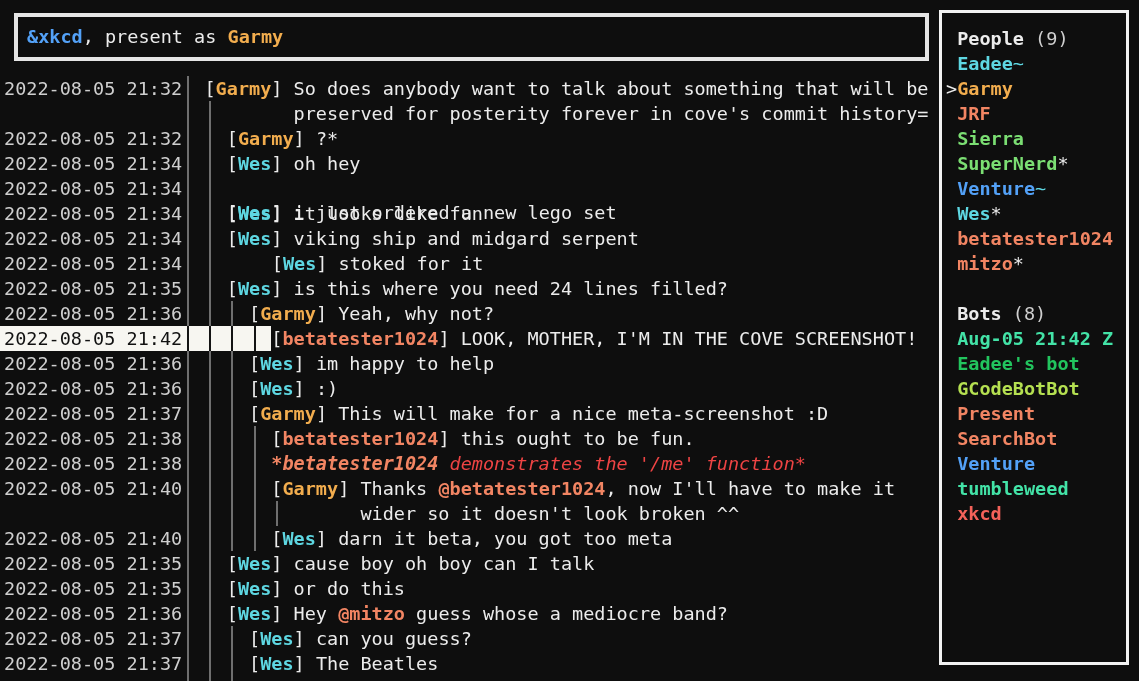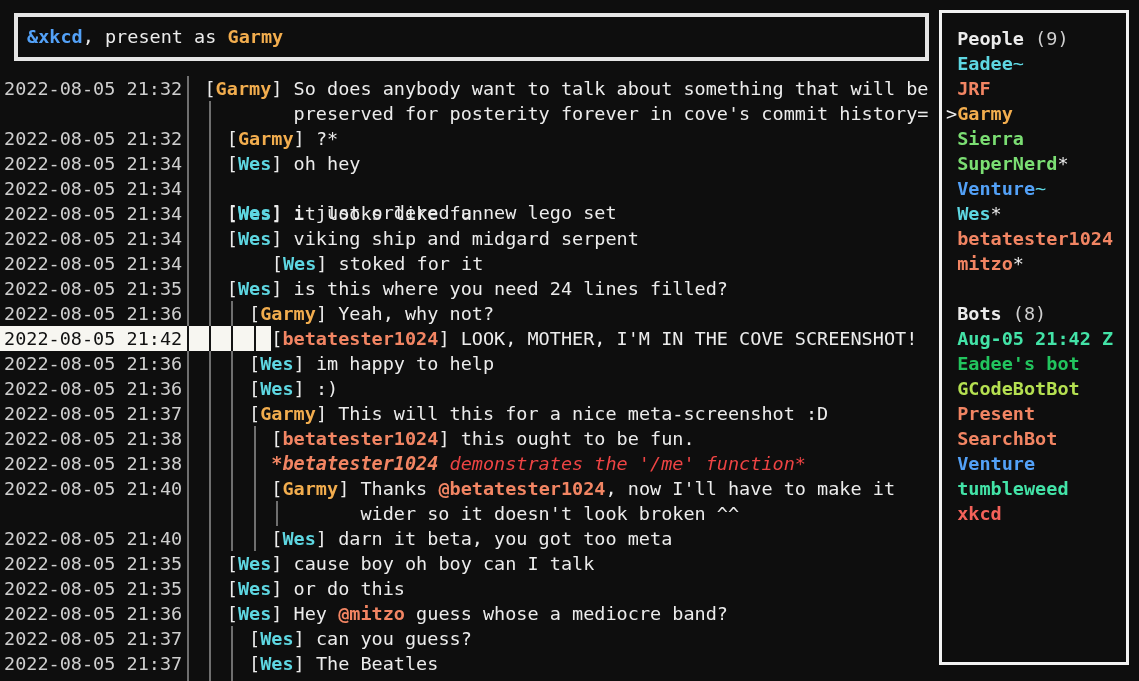--- a/index.html
+++ b/index.html
@@ -125,21 +125,21 @@
     <div class="row" style="top: 351px;">
       <span class="ts c-ts">2022-08-05 21:36</span>
       <span class="msg" style="left: calc(22ch + 4px);"><span class="c-fg">[</span><span class="c-cyan b">Wes</span><span class="c-fg">] </span><span class="c-fg">im happy to help</span></span>
     </div>
     <div class="row" style="top: 376px;">
       <span class="ts c-ts">2022-08-05 21:36</span>
       <span class="msg" style="left: calc(22ch + 4px);"><span class="c-fg">[</span><span class="c-cyan b">Wes</span><span class="c-fg">] </span><span class="c-fg">:)</span></span>
     </div>
     <div class="row" style="top: 401px;">
       <span class="ts c-ts">2022-08-05 21:37</span>
-      <span class="msg" style="left: calc(22ch + 4px);"><span class="c-fg">[</span><span class="c-gold b">Garmy</span><span class="c-fg">] </span><span class="c-fg">This will this for a nice meta-screenshot :D</span></span>
+      <span class="msg" style="left: calc(22ch + 4px);"><span class="c-fg">[</span><span class="c-gold b">Garmy</span><span class="c-fg">] </span><span class="c-fg">This will make for a nice meta-screenshot :D</span></span>
     </div>
     <div class="row" style="top: 426px;">
       <span class="ts c-ts">2022-08-05 21:38</span>
       <span class="msg" style="left: calc(24ch + 4px);"><span class="c-fg">[</span><span class="c-salmon b">betatester1024</span><span class="c-fg">] </span><span class="c-fg">this ought to be fun.</span></span>
     </div>
     <div class="row" style="top: 451px;">
       <span class="ts c-ts">2022-08-05 21:38</span>
       <span class="msg" style="left: calc(24ch + 4px);"><span class="c-salmon b i">*betatester1024</span><span class="c-dim i"> demonstrates the '/me' function*</span></span>
     </div>
     <div class="row" style="top: 476px;">
@@ -177,22 +177,22 @@
   </div>
 
 <div id="header-box">
   <div id="header-line"><span class="c-blue b">&amp;xkcd</span><span class="c-fg">, present as </span><span class="c-gold b">Garmy</span></div>
 </div>
 
 <div id="sidebar">
   <div class="roster-line"><span class="c-fg"> </span><span class="c-fg b">People</span><span class="c-ts"> </span><span class="c-ts">(9)</span></div>
   <div id="people-list">
       <div class="roster-line"><span class="c-fg"> </span><span class="c-cyan b">Eadee</span><span class="c-cyan">~</span></div>
+      <div class="roster-line"><span class="c-fg">&gt;</span><span class="c-gold b">Garmy</span></div>
       <div class="roster-line"><span class="c-fg"> </span><span class="c-salmon b">JRF</span></div>
-      <div class="roster-line"><span class="c-fg">&gt;</span><span class="c-gold b">Garmy</span></div>
       <div class="roster-line"><span class="c-fg"> </span><span class="c-green b">Sierra</span></div>
       <div class="roster-line"><span class="c-fg"> </span><span class="c-green b">SuperNerd</span><span class="c-fg">*</span></div>
       <div class="roster-line"><span class="c-fg"> </span><span class="c-blue b">Venture</span><span class="c-cyan">~</span></div>
       <div class="roster-line"><span class="c-fg"> </span><span class="c-cyan b">Wes</span><span class="c-fg">*</span></div>
       <div class="roster-line"><span class="c-fg"> </span><span class="c-salmon b">betatester1024</span></div>
       <div class="roster-line"><span class="c-fg"> </span><span class="c-salmon b">mitzo</span><span class="c-fg">*</span></div>
     </div>
   <div class="roster-gap"></div>
   <div class="roster-line"><span class="c-fg"> </span><span class="c-fg b">Bots</span><span class="c-ts"> </span><span class="c-ts">(8)</span></div>
   <div id="bots-list">

